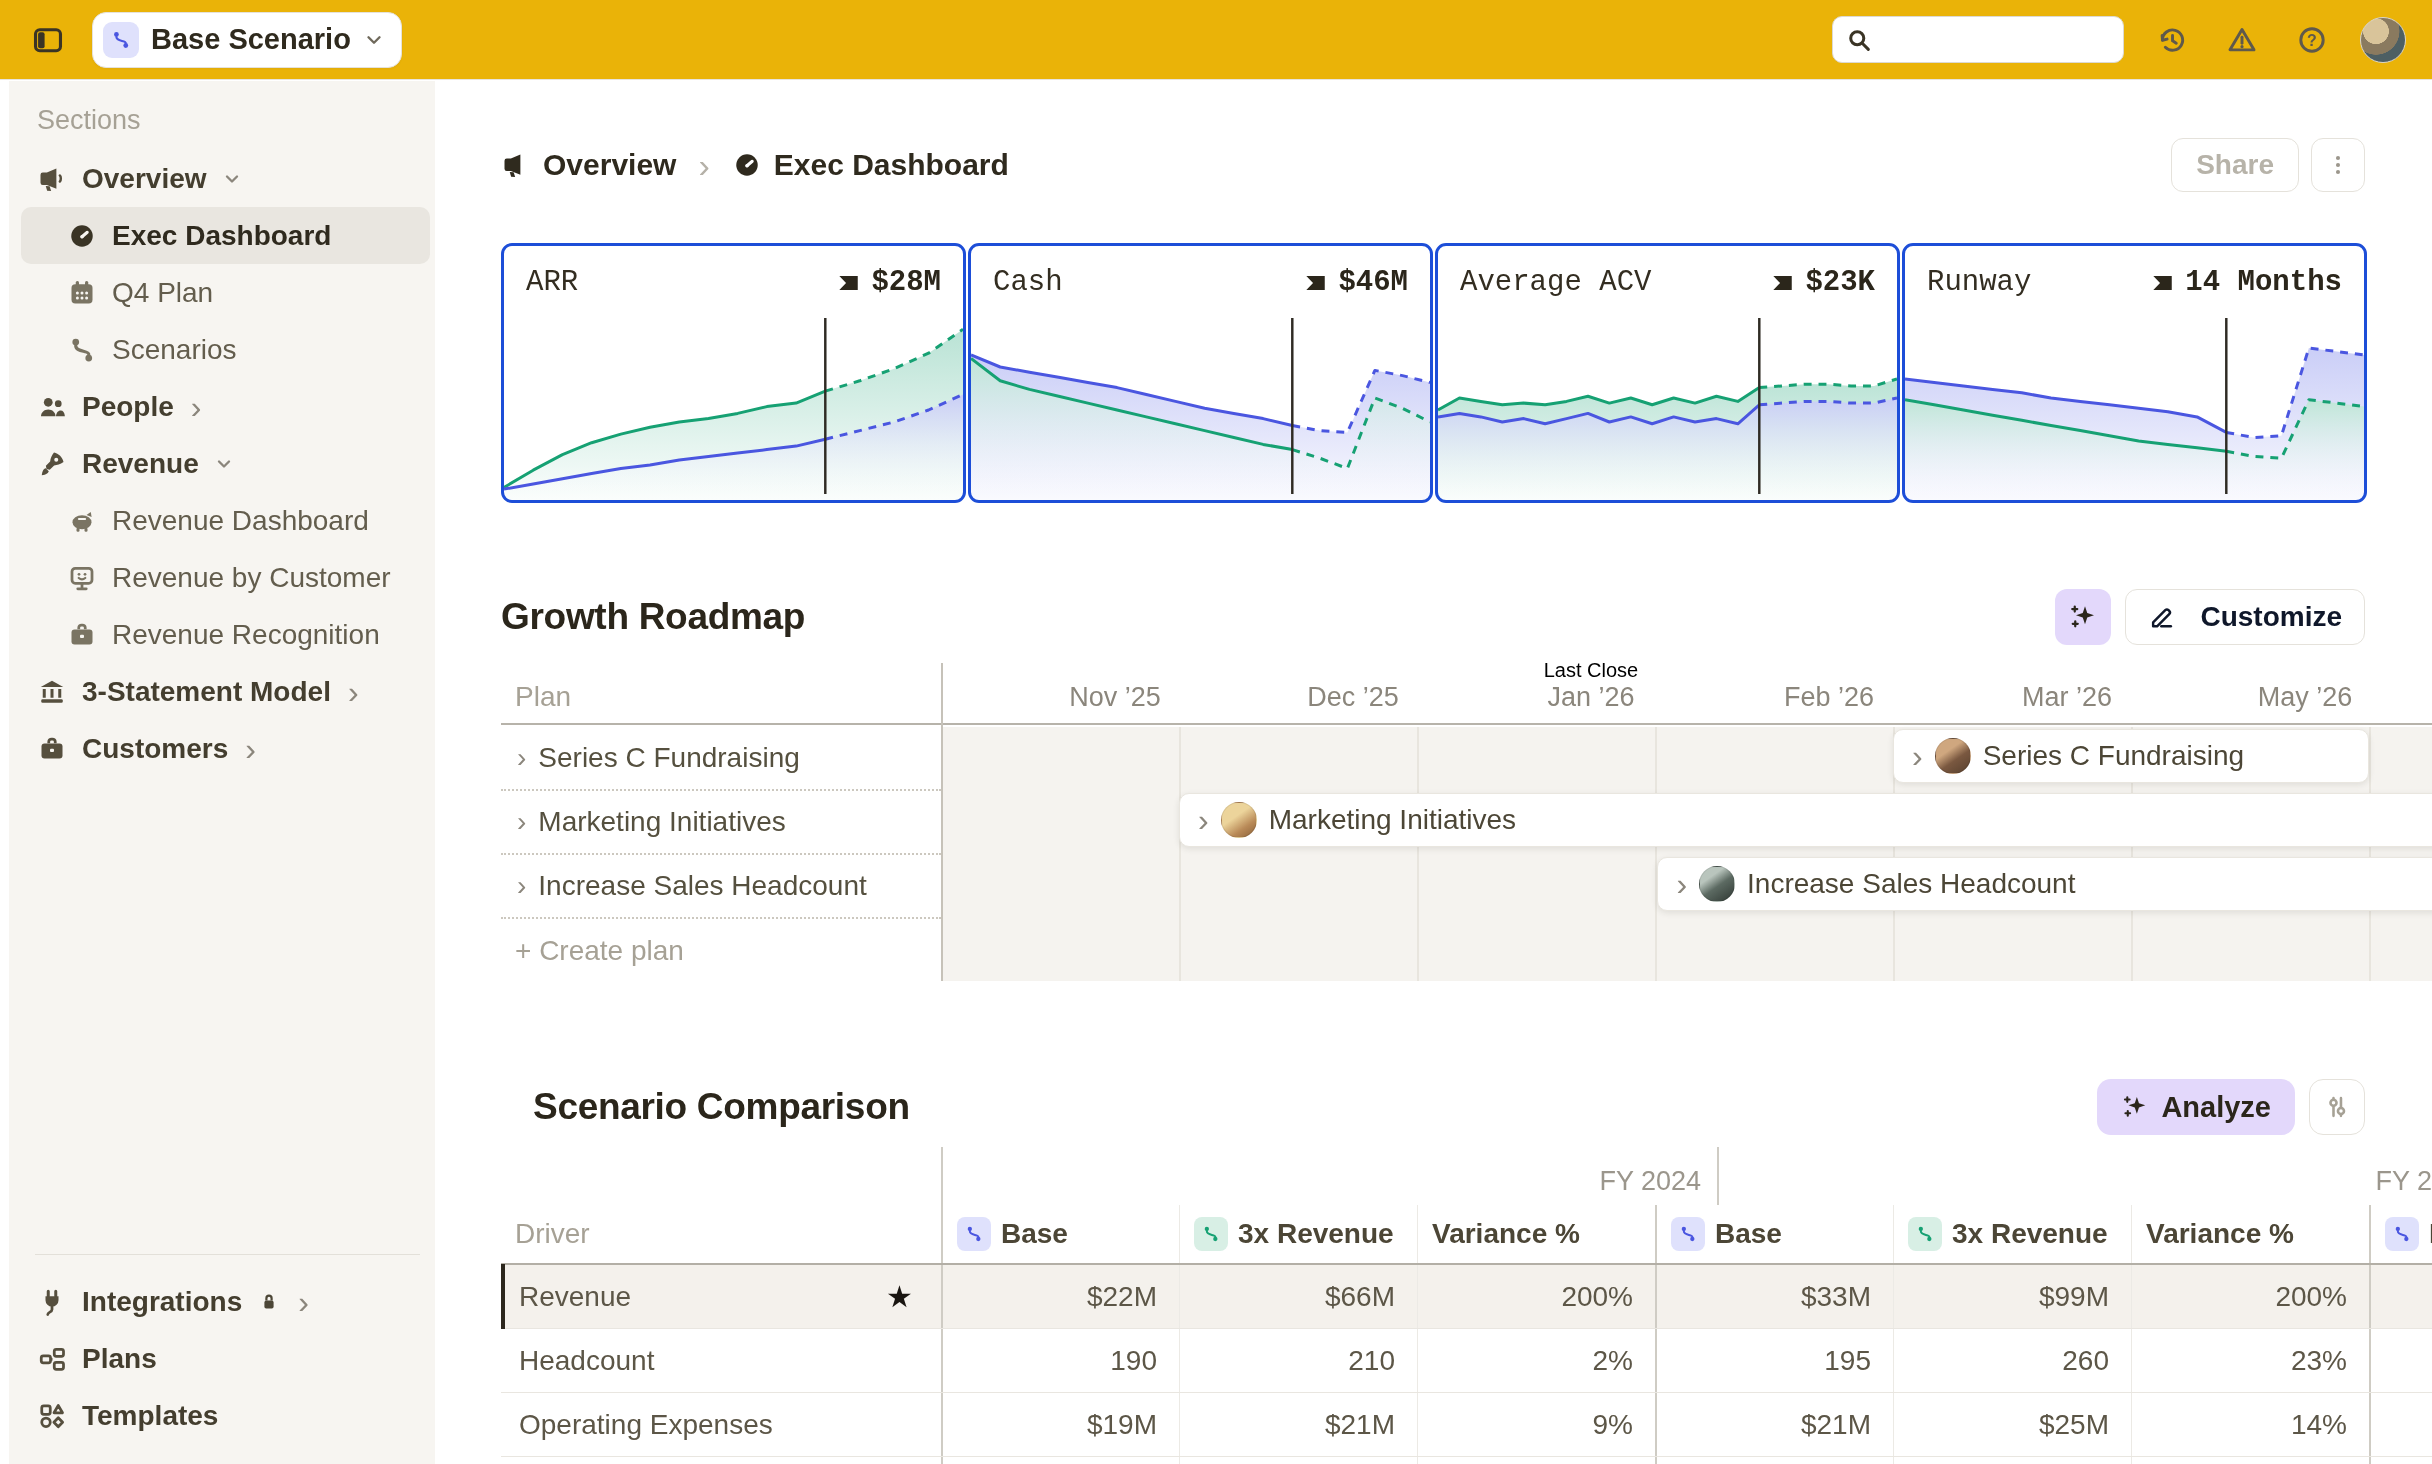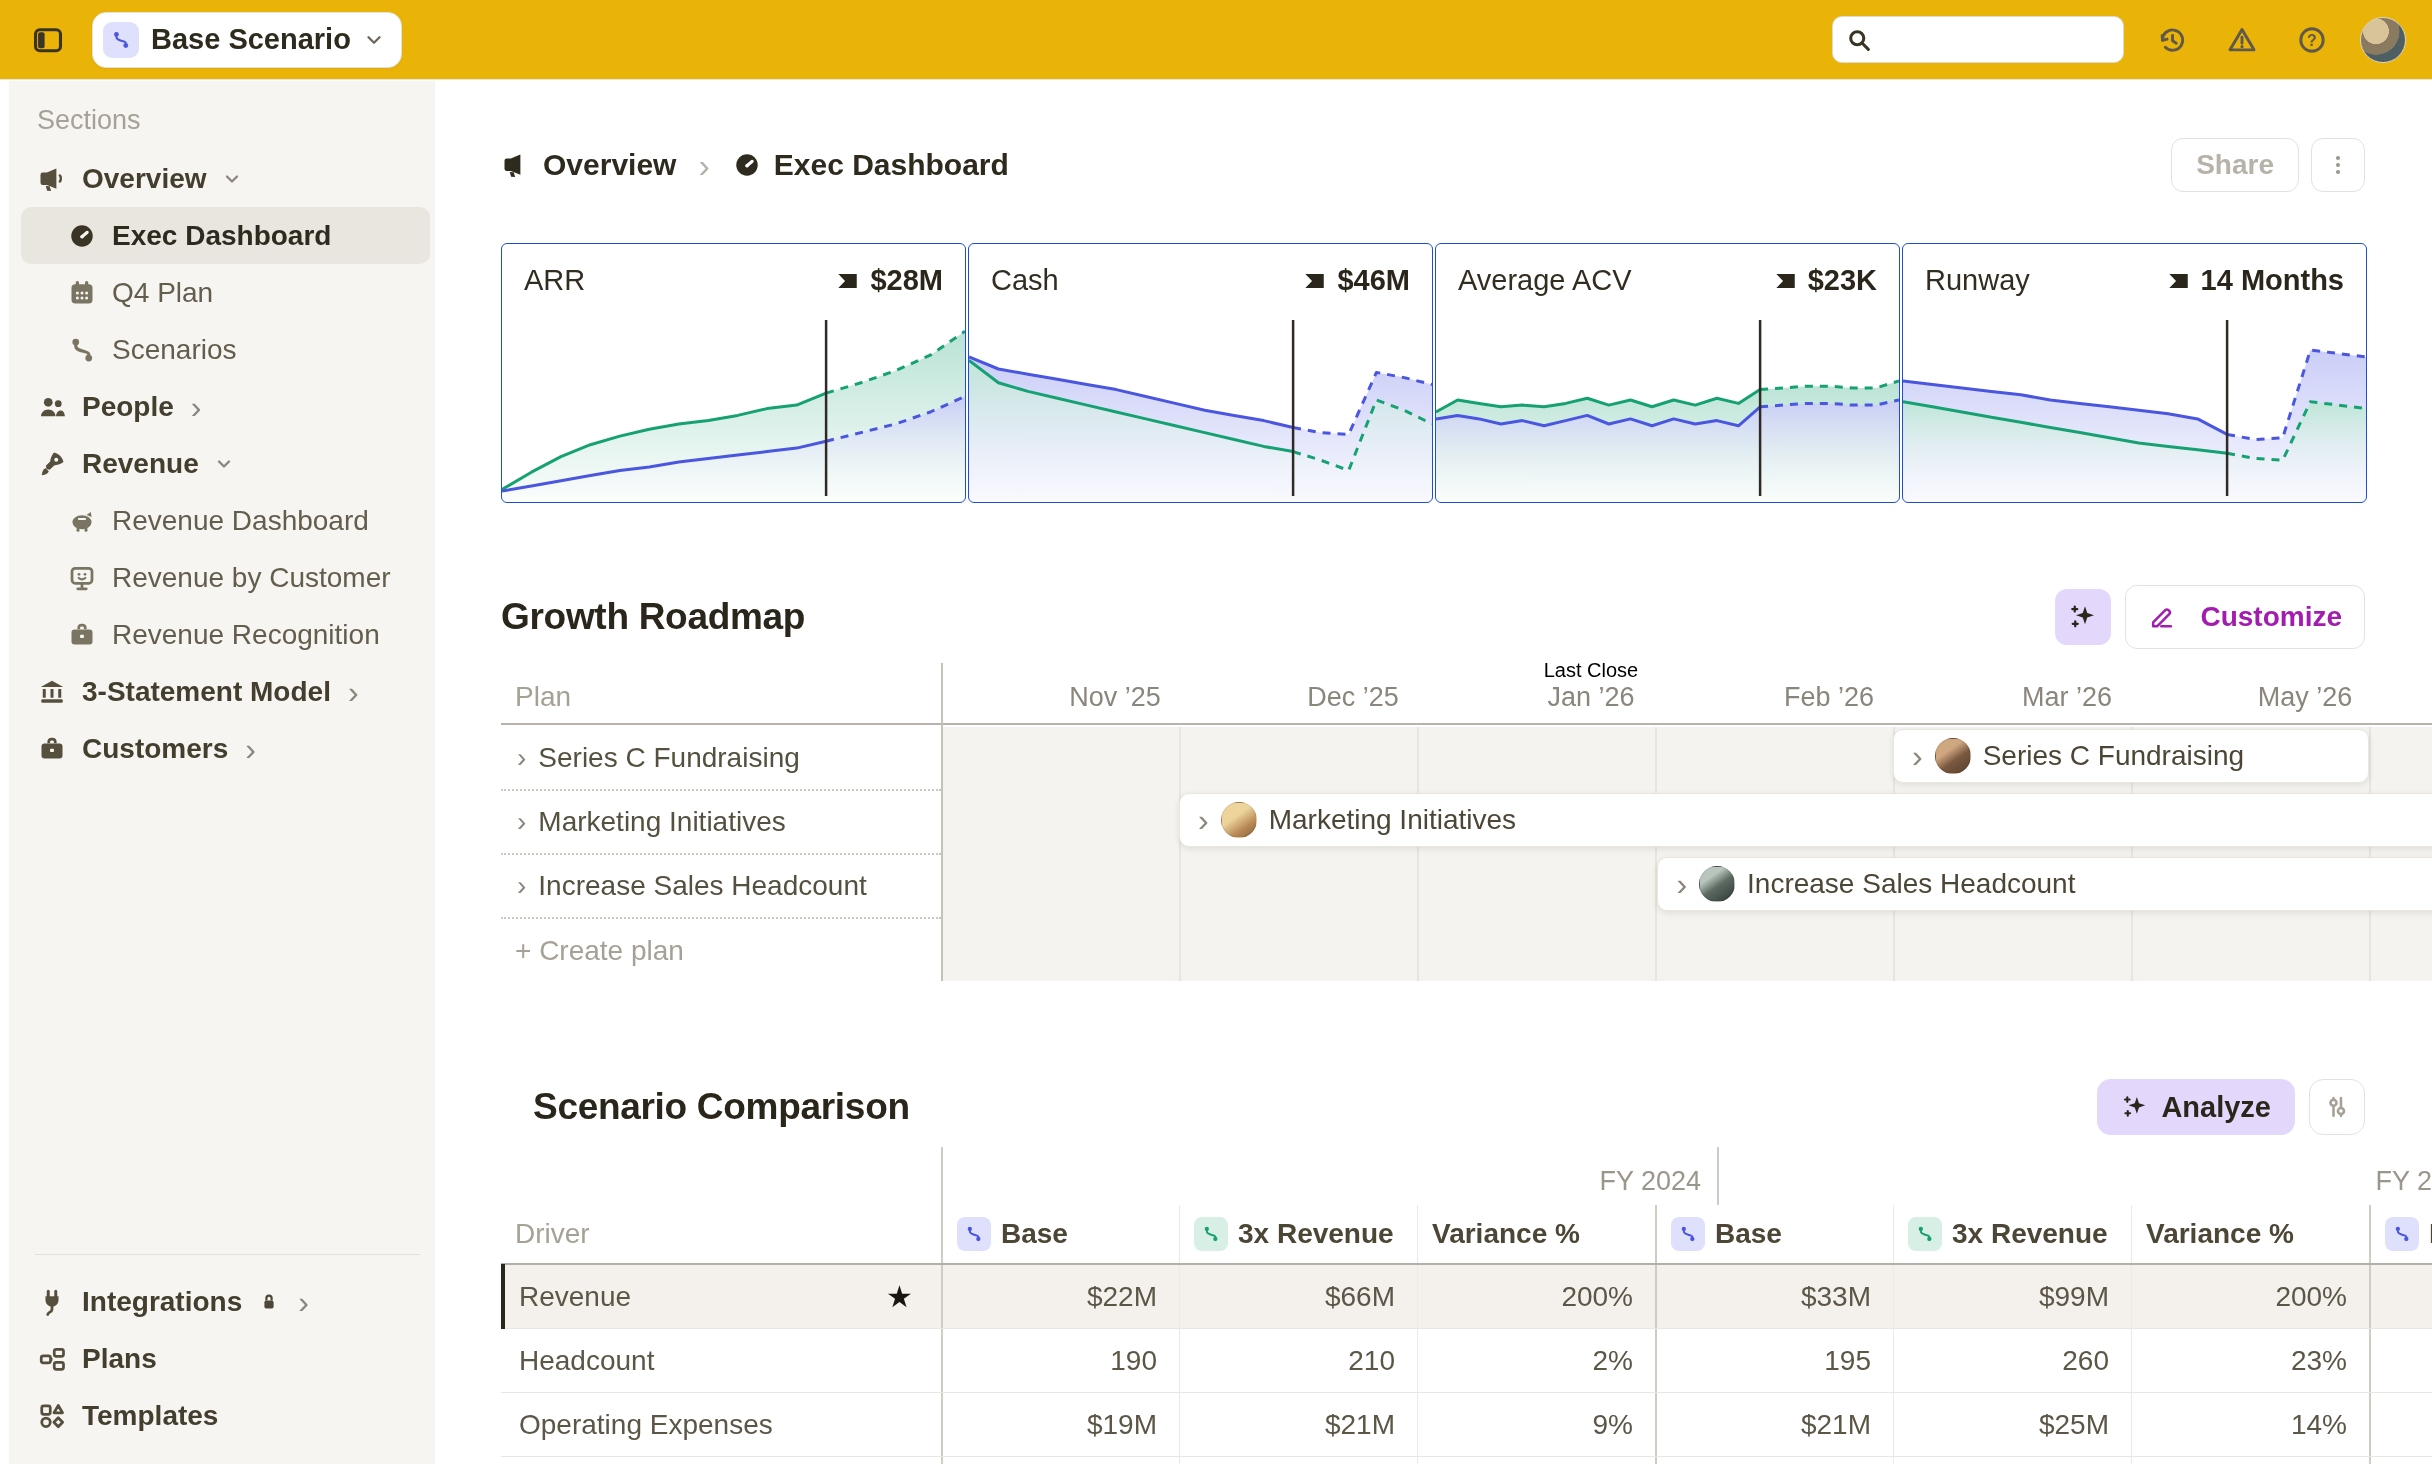--- a/index.html
+++ b/index.html
@@ -55,37 +55,37 @@
   .crumb-label{font-size:30px;font-weight:700;color:#2f2a1e;white-space:nowrap;}
   .crumb-sep{font-size:34px;color:#b5b1a8;margin:0 8px;line-height:1;}
   .crumb-actions{margin-left:auto;display:flex;gap:12px;}
   .btn-share{height:54px;padding:0 24px;border-radius:12px;border:1px solid #e5e2db;background:#fff;
     font-size:28px;font-weight:600;color:#b7b3a9;display:flex;align-items:center;cursor:pointer;font-family:inherit;}
   .btn-kebab{width:54px;height:54px;border-radius:12px;border:1px solid #e5e2db;background:#fff;
     display:flex;align-items:center;justify-content:center;cursor:pointer;color:#9b968c;}
 
   
   .kpi-row{margin:50px 65px 0 66px;height:260px;display:grid;grid-template-columns:repeat(4,1fr);gap:2px;}
-  .kpi-card{position:relative;background:#fff;border:1px solid #1d4ed8;border-radius:6px;overflow:hidden;}
+  .kpi-card{position:relative;background:#fff;border:3px solid #1d4ed8;border-radius:11px;overflow:hidden;font-family:Liberation Mono, monospace;}
   .kpi-top{display:flex;justify-content:space-between;align-items:center;padding:20px 22px 0 22px;}
   .kpi-label{font-size:29px;color:#332d21;}
   .kpi-val{display:flex;align-items:center;gap:10px;font-size:29px;font-weight:700;color:#2b261b;}
   .kpi-val .ic{color:#2b261b;}
   .spark{position:absolute;left:0;bottom:0;width:100%;height:190px;}
 
   
   .sec-head{display:flex;align-items:center;height:60px;}
   .sec-head.rm{margin:84px 67px 0 66px;}
   .sec-head.cmp{margin:96px 67px 0 98px;}
   .sec-title{font-size:37px;font-weight:700;color:#2b261b;letter-spacing:-.3px;}
   .sec-actions{margin-left:auto;display:flex;gap:14px;align-items:center;}
   .btn-sparkle{width:56px;height:56px;border-radius:12px;background:#e3d8fb;color:#2b261b;
     display:flex;align-items:center;justify-content:center;cursor:pointer;border:none;}
-  .btn-customize{height:64px;padding:0 22px;border-radius:12px;border:1px solid #e5e2db;background:#fff;
-    display:flex;align-items:center;gap:24px;font-size:28px;font-weight:600;color:#a21caf;cursor:pointer;font-family:inherit;}
+  .btn-customize{height:56px;padding:0 22px;border-radius:12px;border:1px solid #e5e2db;background:#fff;
+    display:flex;align-items:center;gap:24px;font-size:28px;font-weight:600;color:#0f172a;cursor:pointer;font-family:inherit;}
   .btn-analyze{height:56px;padding:0 24px;border-radius:14px;background:#e3d8fb;border:none;
     display:flex;align-items:center;gap:12px;font-size:29px;font-weight:700;color:#2b261b;cursor:pointer;font-family:inherit;}
   .btn-sliders{width:56px;height:56px;border-radius:14px;border:1px solid #e5e2db;background:#fff;
     display:flex;align-items:center;justify-content:center;color:#a6a195;cursor:pointer;}
 
   
   .roadmap-wrap{position:relative;margin:16px 0 0 66px;height:318px;overflow:hidden;}
   .rm-header{position:absolute;left:0;top:0;right:0;height:62px;border-bottom:2px solid #b7b3aa;}
   .rm-plan-h{position:absolute;left:0;top:0;width:440px;height:60px;display:flex;align-items:flex-end;
     padding:0 0 10px 14px;font-size:28px;color:#a6a195;}

